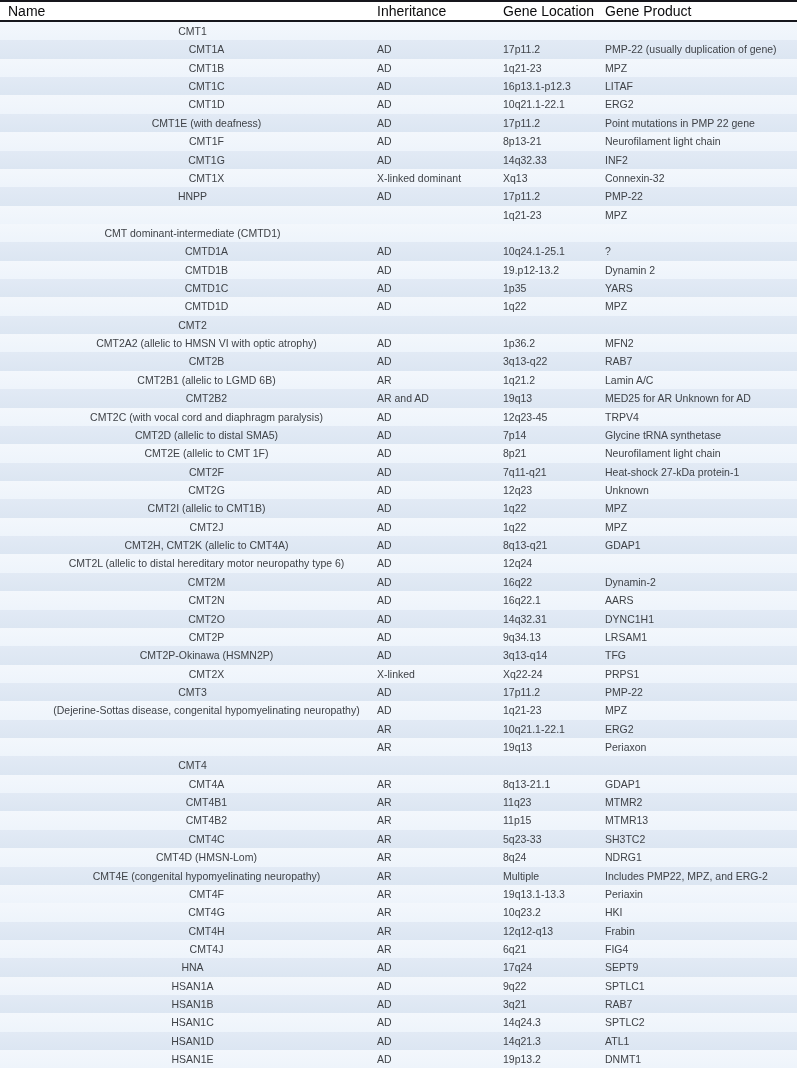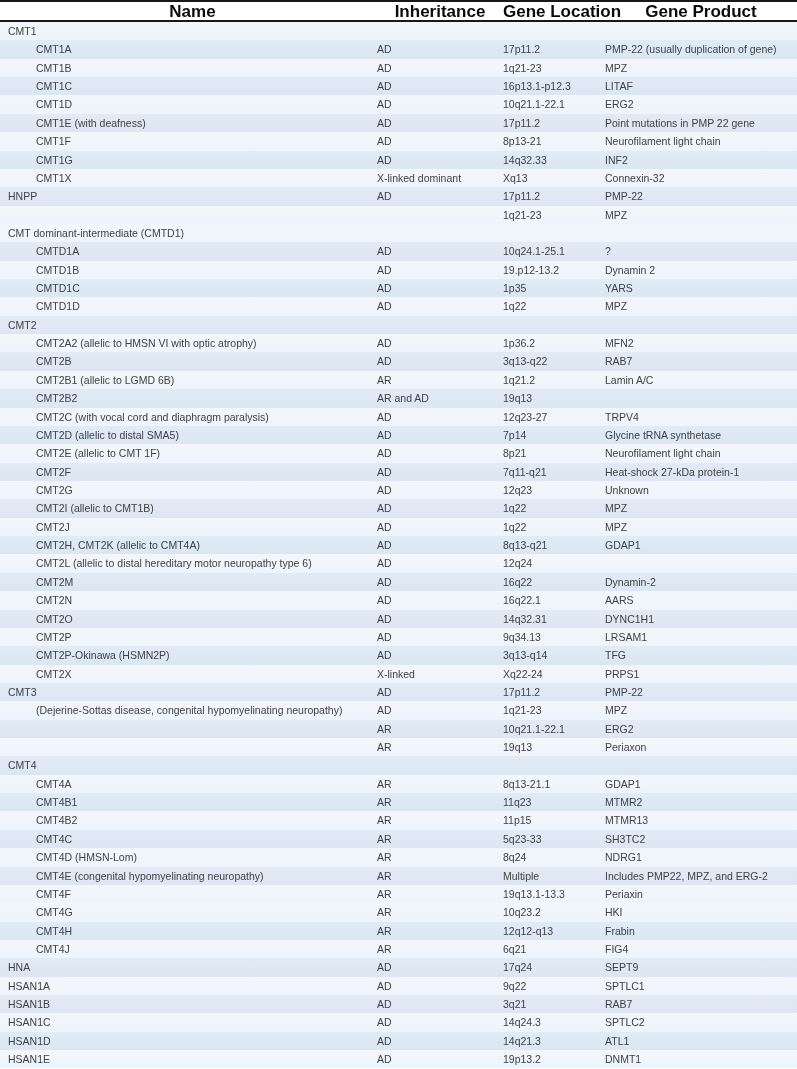--- a/index.html
+++ b/index.html
@@ -16,43 +16,42 @@
   .hdr{
     display:grid;
     grid-template-columns:377px 126px 102px 1fr;
     height:22px;
     align-items:center;
     border-top:2px solid var(--rule);
     border-bottom:2px solid var(--rule);
     background:#fff;
   }
   .hdr .cell{
-    font-size:17px;
-    font-weight:bold;
+    font-size:14px;
+    font-weight:normal;
     color:var(--head-text);
     white-space:nowrap;
-    text-align:center;
   }
   .hdr .cell:first-child{padding-left:8px;}
   .row{
     display:grid;
     grid-template-columns:377px 126px 102px 1fr;
     height:18.368px;
     align-items:center;
   }
   .row.dark{background:linear-gradient(to bottom,#e2eaf5,var(--row-dark));}
   .row.light{background:linear-gradient(to bottom,#f3f7fc,var(--row-light));}
   .row .cell{
     font-size:10.5px;
     color:var(--text);
     white-space:nowrap;
     overflow:visible;
     line-height:18.368px;
   }
-  .cell.name{padding-left:8px;}
+  .cell.name{padding-left:8px;text-align:center;}
   .row[data-indent="1"] .cell.name{padding-left:36px;}
 </style>
 </head>
 <body>
 
 <div class="table">
   <div class="hdr">
     <div class="cell">Name</div>
     <div class="cell">Inheritance</div>
     <div class="cell">Gene Location</div>
@@ -196,26 +195,27 @@
     <div class="cell name">CMT2B1 (allelic to LGMD 6B)</div>
     <div class="cell">AR</div>
     <div class="cell">1q21.2</div>
     <div class="cell">Lamin A/C</div>
   </div>
 
   <div class="row dark" data-indent="1">
     <div class="cell name">CMT2B2</div>
     <div class="cell">AR and AD</div>
     <div class="cell">19q13</div>
+    <div class="cell">MED25 for AR Unknown for AD</div>
   </div>
 
   <div class="row light" data-indent="1">
     <div class="cell name">CMT2C (with vocal cord and diaphragm paralysis)</div>
     <div class="cell">AD</div>
-    <div class="cell">12q23-27</div>
+    <div class="cell">12q23-45</div>
     <div class="cell">TRPV4</div>
   </div>
 
   <div class="row dark" data-indent="1">
     <div class="cell name">CMT2D (allelic to distal SMA5)</div>
     <div class="cell">AD</div>
     <div class="cell">7p14</div>
     <div class="cell">Glycine tRNA synthetase</div>
   </div>
 

